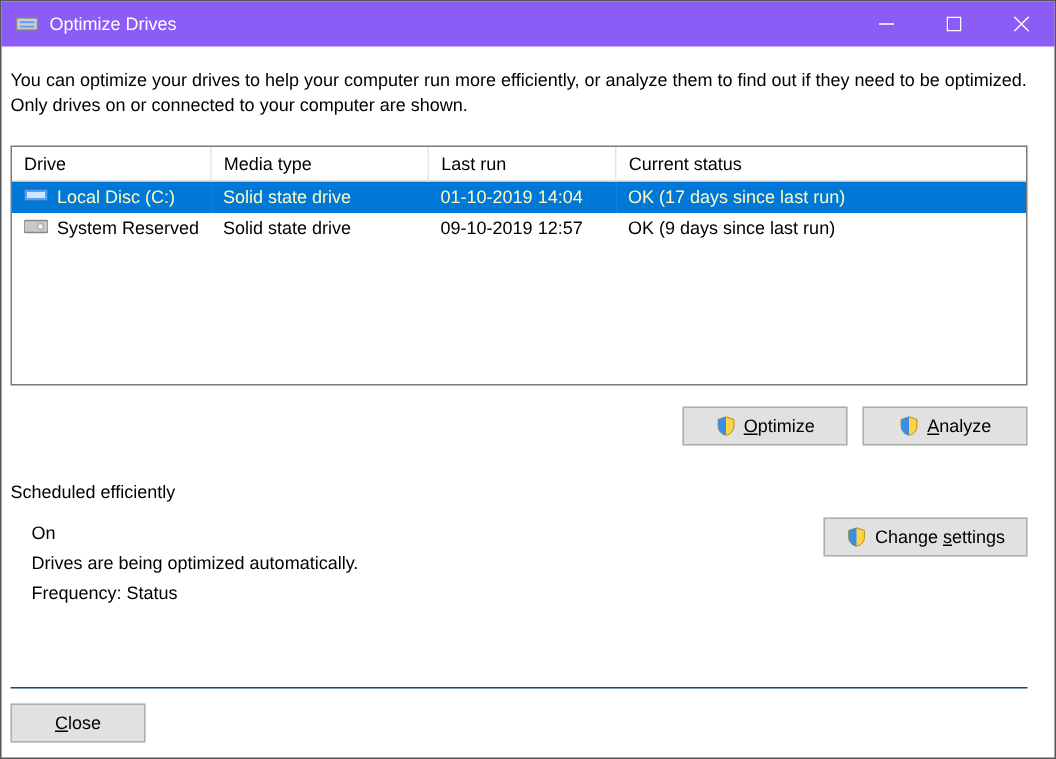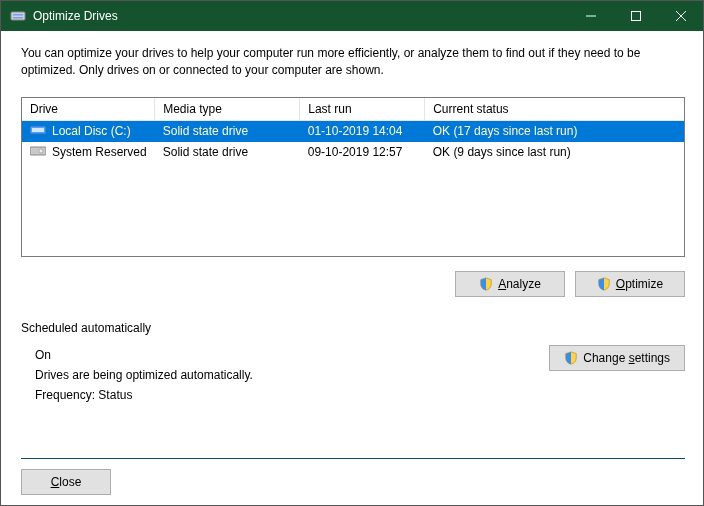--- a/index.html
+++ b/index.html
@@ -1,22 +1,22 @@
 <!DOCTYPE html>
 <html><head>
 <meta charset="utf-8">
 <style>
   * { box-sizing: border-box; font-family: "Segoe UI", Tahoma, sans-serif; }
   body { margin: 0; background: #888; width: 704px; height: 506px; overflow: hidden; }
   .window { width: 704px; height: 506px; background: #fff; border: 1px solid #555; }
-  .titlebar { height: 30px; background: #14532d; color: #fff; display: flex; align-items: center; font-size: 12px; }
+  .titlebar { height: 30px; background: #8b5cf6; color: #fff; display: flex; align-items: center; font-size: 12px; }
   .titlebar .icon-slot { width: 18px; height: 18px; margin: 0 6px 0 8px; display:flex; align-items:center; justify-content:center; }
   .titlebar .title { flex: 1; }
   .winbtn { width: 45px; height: 30px; display: flex; align-items: center; justify-content: center; color: #fff; }
-  .content { padding: 14px 18px 10px 20px; font-size: 12px; color: #000; height: calc(100% - 30px); display:flex; flex-direction:column; }
+  .content { padding: 14px 18px 10px 6px; font-size: 12px; color: #000; height: calc(100% - 30px); display:flex; flex-direction:column; }
   .intro { line-height: 1.4; margin-bottom: 18px; }
   .section-label { margin-bottom: 4px; }
   .listbox { border: 1px solid #7a7a7a; height: 160px; overflow: auto; background: #fff; }
   table { width: 100%; border-collapse: collapse; font-size: 12px; }
   thead th { text-align: left; font-weight: normal; padding: 4px 8px; background: #fff; border-bottom: 1px solid #e5e5e5; border-right: 1px solid #e5e5e5; }
   thead th:last-child { border-right: none; }
   tbody td { padding: 3px 8px; white-space: nowrap; }
   tbody tr.selected { background: #0078d7; color: #fef9c3; }
   tbody tr.selected td { background: #0078d7; }
   .drive-cell { display: flex; align-items: center; gap: 6px; }
@@ -110,33 +110,33 @@
           </tbody>
       </table>
     </div>
 
     <div class="btnrow">
       <button class="btn">
         <svg class="shield" viewBox="0 0 16 16">
             <path d="M8 1 L14 3 V8 C14 12 11 14.5 8 15 C5 14.5 2 12 2 8 V3 Z" fill="#ffd24a" stroke="#b58900" stroke-width="0.7"></path>
             <path d="M8 1 L8 15 C5 14.5 2 12 2 8 V3 Z" fill="#3a8ee6"></path>
           </svg>
-        <span><span class="u">A</span><span>nalyze</span></span>
+        <span><span class="u">O</span><span>ptimize</span></span>
       </button>
       <button class="btn">
         <svg class="shield" viewBox="0 0 16 16">
             <path d="M8 1 L14 3 V8 C14 12 11 14.5 8 15 C5 14.5 2 12 2 8 V3 Z" fill="#ffd24a" stroke="#b58900" stroke-width="0.7"></path>
             <path d="M8 1 L8 15 C5 14.5 2 12 2 8 V3 Z" fill="#3a8ee6"></path>
           </svg>
-        <span><span class="u">O</span><span>ptimize</span></span>
+        <span><span class="u">A</span><span>nalyze</span></span>
       </button>
     </div>
 
     <div class="schedule-section">
-      <div class="section-label">Scheduled automatically</div>
+      <div class="section-label">Scheduled efficiently</div>
       <div class="schedule-body">
         <div class="schedule-text">
           <div class="on">On</div>
           <div>Drives are being optimized automatically.</div>
           <div>Frequency: Status</div>
         </div>
         <button class="btn" style="min-width:130px">
           <svg class="shield" viewBox="0 0 16 16">
               <path d="M8 1 L14 3 V8 C14 12 11 14.5 8 15 C5 14.5 2 12 2 8 V3 Z" fill="#ffd24a" stroke="#b58900" stroke-width="0.7"></path>
               <path d="M8 1 L8 15 C5 14.5 2 12 2 8 V3 Z" fill="#3a8ee6"></path>

